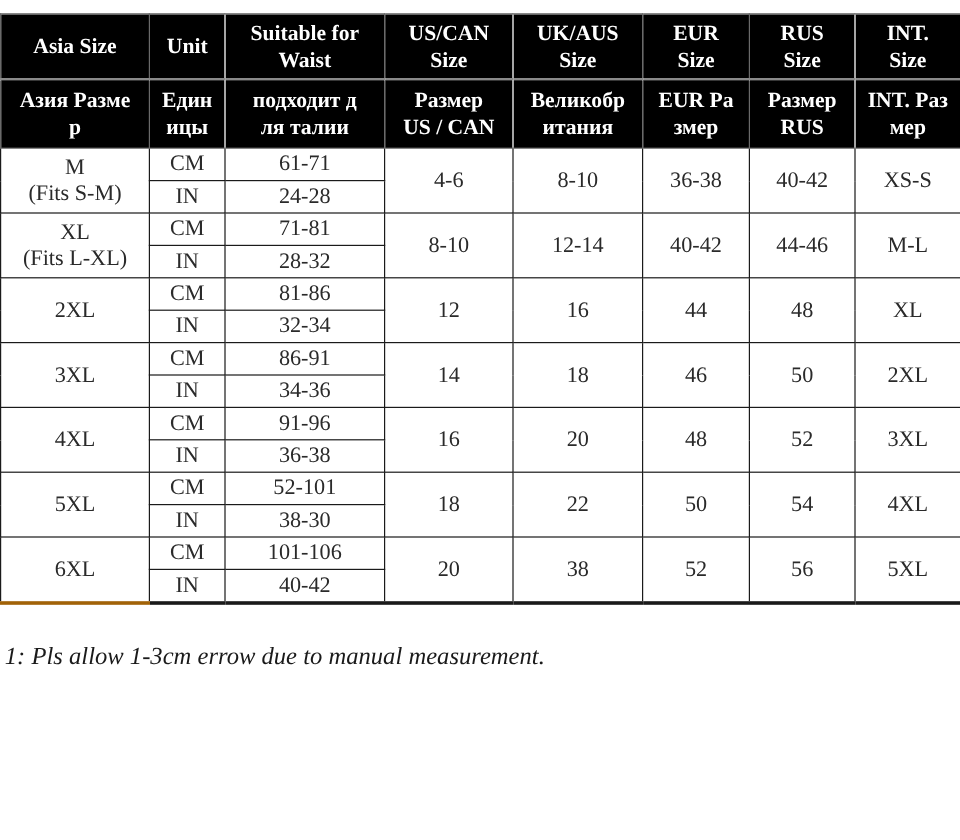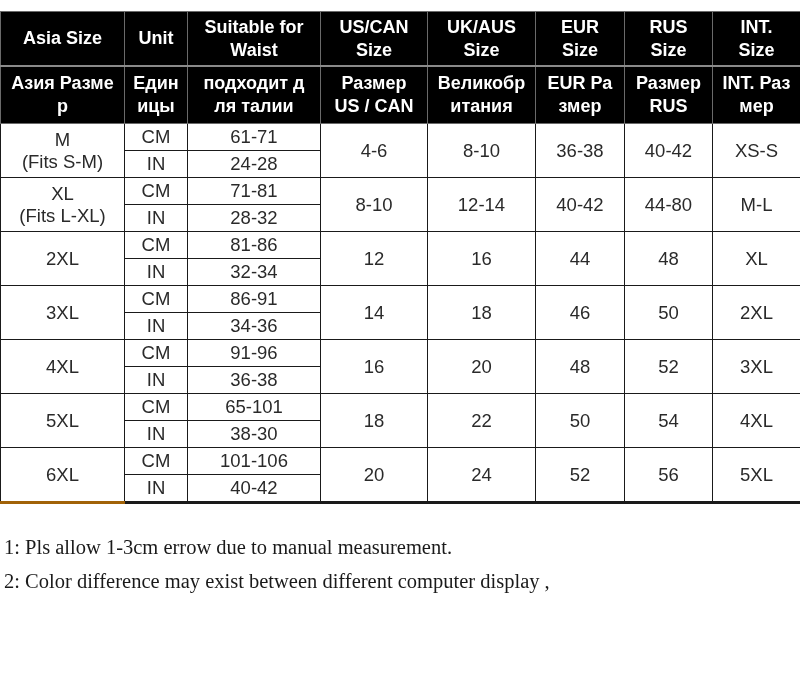--- a/index.html
+++ b/index.html
@@ -1,40 +1,40 @@
 <!DOCTYPE html>
 <html><head>
 <meta charset="utf-8">
 <style>
   html, body { margin: 0; padding: 0; background: #ffffff; }
   body { width: 800px; height: 700px; position: relative; overflow: hidden; }
   .size-table {
     position: absolute; left: 0; top: 11px; width: 800px;
     border-collapse: collapse; table-layout: fixed;
-    font-family: Liberation Sans, sans-serif;
+    font-family: Liberation Serif, serif;
   }
   .size-table td, .size-table th {
     border: 1.5px solid #1a1a1a; text-align: center; vertical-align: middle;
     padding: 0; overflow: hidden; white-space: nowrap;
   }
   .size-table th {
     background: #000000; color: #ffffff; font-weight: bold;
     font-size: 18px; line-height: 23px; border-color: #6a6a6a;
   }
   .size-table tr.h1 th { height: 53px; }
   .size-table tr.h2 th { height: 56px; border-top: 2px solid #8a8a8a; margin-left: 25px; }
   .size-table td { color: #2a2a2a; font-size: 18.5px; line-height: 22px; background: #fff; }
   .size-table tr.sub td { height: 26px; }
   .size-table tr.last td { border-bottom: 3px solid #1a1a1a; }
   .notes {
     position: absolute; left: 4px; top: 530px; width: 790px;
     font-family: "Liberation Serif", serif; color: #1a1a1a;
     font-size: 20.5px; line-height: 34px;
   }
-  .notes p { margin: 0; white-space: nowrap; }
+  .notes p { margin: 0; white-space: nowrap; font-style: italic; }
   .asia-cell { line-height: 24px; }
 </style>
 </head>
 <body>
 
 <table class="size-table">
   <colgroup>
     <col style="width:124px">
       <col style="width:63px">
       <col style="width:133px">
@@ -83,21 +83,21 @@
       <td>24-28</td>
     </tr>
 
     <tr class="sub">
       <td rowspan="2" class="asia-cell"><span>XL</span><br><span>(Fits L-XL)</span></td>
       <td>CM</td>
       <td>71-81</td>
       <td rowspan="2">8-10</td>
       <td rowspan="2">12-14</td>
       <td rowspan="2">40-42</td>
-      <td rowspan="2">44-80</td>
+      <td rowspan="2">44-46</td>
       <td rowspan="2">M-L</td>
     </tr>
     <tr class="sub">
       <td>IN</td>
       <td>28-32</td>
     </tr>
 
     <tr class="sub">
       <td rowspan="2">2XL</td>
       <td>CM</td>
@@ -139,45 +139,44 @@
       <td rowspan="2">3XL</td>
     </tr>
     <tr class="sub">
       <td>IN</td>
       <td>36-38</td>
     </tr>
 
     <tr class="sub">
       <td rowspan="2">5XL</td>
       <td>CM</td>
-      <td>65-101</td>
+      <td>52-101</td>
       <td rowspan="2">18</td>
       <td rowspan="2">22</td>
       <td rowspan="2">50</td>
       <td rowspan="2">54</td>
       <td rowspan="2">4XL</td>
     </tr>
     <tr class="sub">
       <td>IN</td>
       <td>38-30</td>
     </tr>
 
     <tr class="sub">
       <td rowspan="2" style="border-bottom:3px solid #a16207">6XL</td>
       <td>CM</td>
       <td>101-106</td>
       <td rowspan="2" style="border-bottom:3px solid #1a1a1a">20</td>
-      <td rowspan="2" style="border-bottom:3px solid #1a1a1a">24</td>
+      <td rowspan="2" style="border-bottom:3px solid #1a1a1a">38</td>
       <td rowspan="2" style="border-bottom:3px solid #1a1a1a">52</td>
       <td rowspan="2" style="border-bottom:3px solid #1a1a1a">56</td>
       <td rowspan="2" style="border-bottom:3px solid #1a1a1a">5XL</td>
     </tr>
     <tr class="sub last">
       <td>IN</td>
       <td>40-42</td>
     </tr>
   </tbody>
 </table>
 
 <div class="notes">
   <p>1:  Pls allow 1-3cm errow due to manual measurement.</p>
-  <p>2: Color difference may exist between different computer display ,</p>
 </div>
 
 </body></html>

